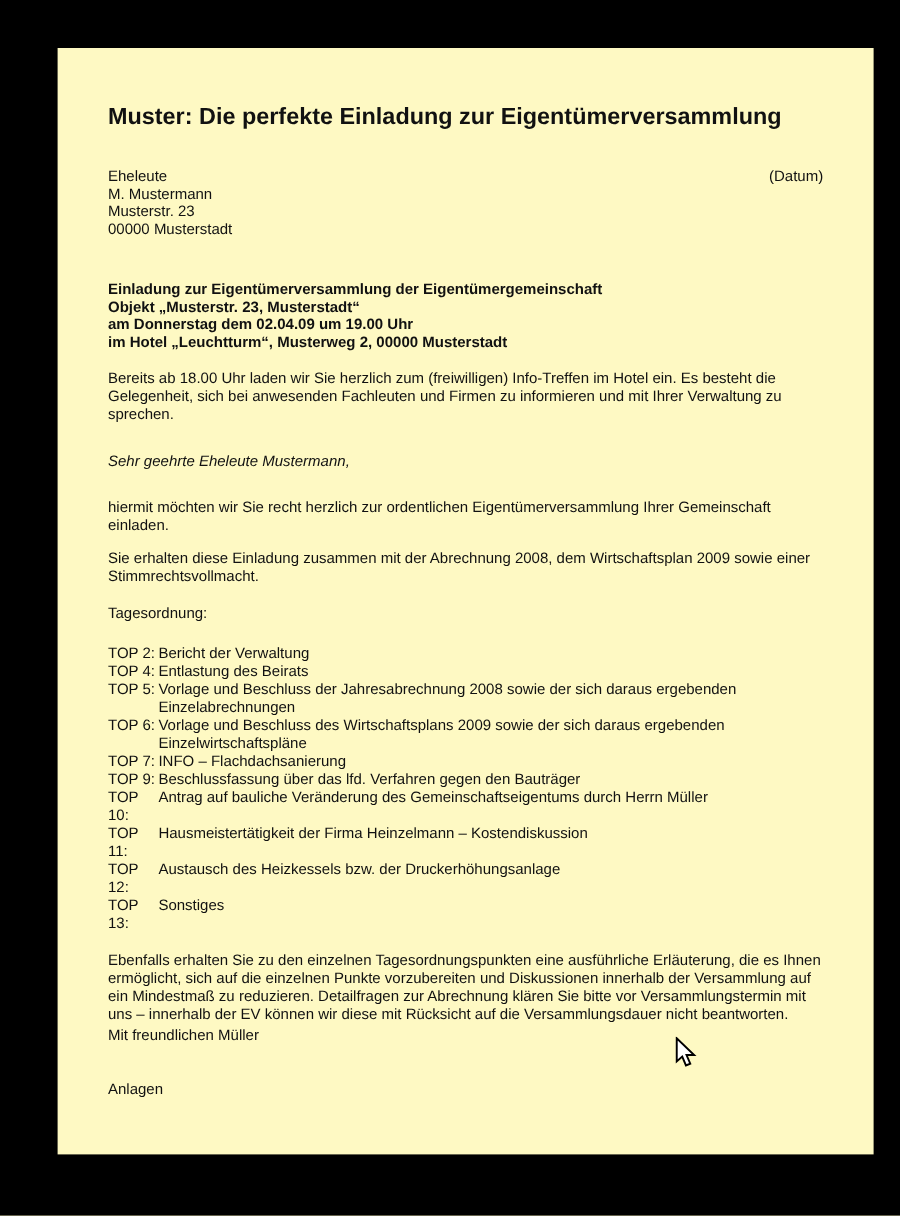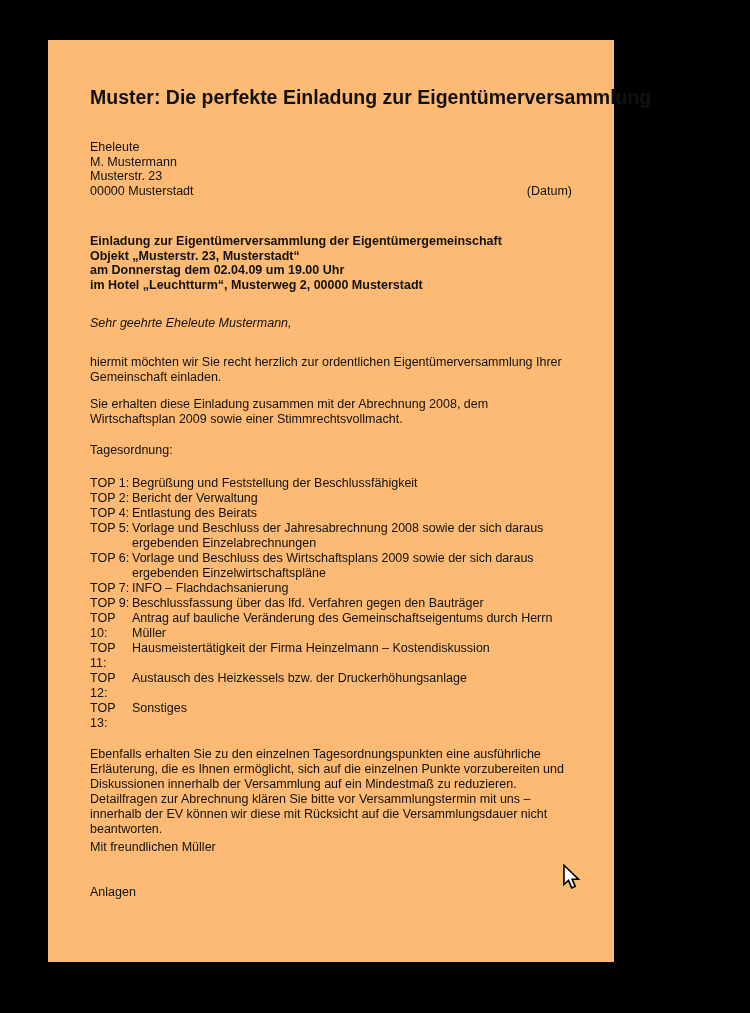--- a/index.html
+++ b/index.html
@@ -9,39 +9,39 @@
     height: 1013px;
     background: #000000;
     position: relative;
     overflow: hidden;
     font-family: "Liberation Sans", sans-serif;
   }
   .page {
     position: absolute;
     left: 48px;
     top: 40px;
-    width: 566px;
+    width: 680px;
     height: 922px;
-    background: #fdba74;
+    background: #fef9c3;
     color: #111111;
     padding: 46px 42px 0 42px;
     font-size: 12.5px;
     line-height: 15px;
   }
   .doc-title {
     font-size: 19.5px;
     line-height: 23px;
     font-weight: 700;
     margin: 0 0 31px 0;
     white-space: nowrap;
   }
   .addr-row {
     display: flex;
     justify-content: space-between;
-    align-items: flex-end;
+    align-items: flex-start;
   }
   .recipient-line, .date-placeholder { line-height: 14.5px; }
   .invite-heading {
     margin-top: 36px;
     font-weight: 700;
   }
   .invite-heading .ih-line { line-height: 14.5px; }
   .para { margin: 0; }
   .p-info       { margin-top: 16px; }
   .p-salutation { margin-top: 24px; font-style: italic; }
@@ -81,34 +81,31 @@
     <div class="date-placeholder">(Datum)</div>
   </div>
 
   <div class="invite-heading">
     <div class="ih-line">Einladung zur Eigentümerversammlung der Eigentümergemeinschaft</div>
     <div class="ih-line">Objekt „Musterstr. 23, Musterstadt“</div>
     <div class="ih-line">am Donnerstag dem 02.04.09 um 19.00 Uhr</div>
     <div class="ih-line">im Hotel „Leuchtturm“, Musterweg 2, 00000 Musterstadt</div>
   </div>
 
+  <p class="para p-info">Bereits ab 18.00 Uhr laden wir Sie herzlich zum (freiwilligen) Info-Treffen im Hotel ein. Es besteht die Gelegenheit, sich bei anwesenden Fachleuten und Firmen zu informieren und mit Ihrer Verwaltung zu sprechen.</p>
 
   <p class="para p-salutation">Sehr geehrte Eheleute Mustermann,</p>
 
   <p class="para p-intro">hiermit möchten wir Sie recht herzlich zur ordentlichen Eigentümerversammlung Ihrer Gemeinschaft einladen.</p>
 
   <p class="para p-enclosure">Sie erhalten diese Einladung zusammen mit der Abrechnung 2008, dem Wirtschaftsplan 2009 sowie einer Stimmrechtsvollmacht.</p>
 
   <div class="agenda-heading">Tagesordnung:</div>
 
   <div class="agenda">
-    <div class="agenda-item">
-      <span class="agenda-label">TOP 1:</span>
-      <span class="agenda-text">Begrüßung und Feststellung der Beschlussfähigkeit</span>
-    </div>
     <div class="agenda-item">
       <span class="agenda-label">TOP 2:</span>
       <span class="agenda-text">Bericht der Verwaltung</span>
     </div>
     <div class="agenda-item">
       <span class="agenda-label">TOP 4:</span>
       <span class="agenda-text">Entlastung des Beirats</span>
     </div>
     <div class="agenda-item">
       <span class="agenda-label">TOP 5:</span>

